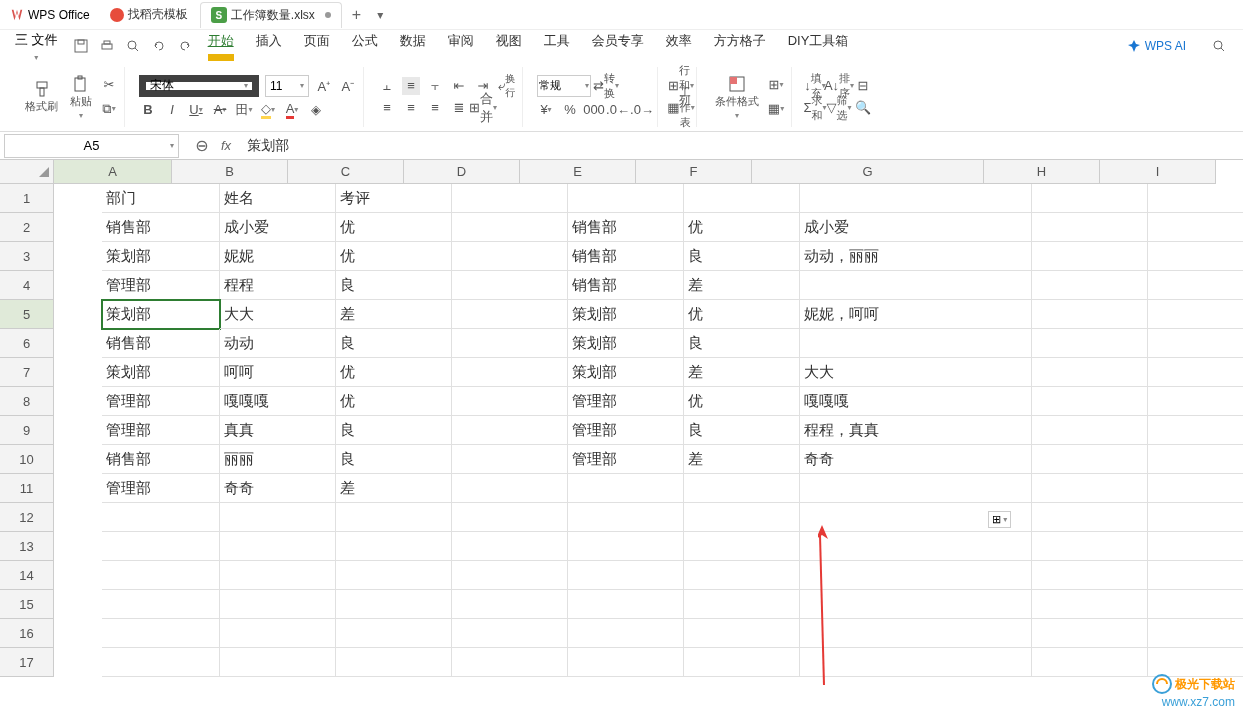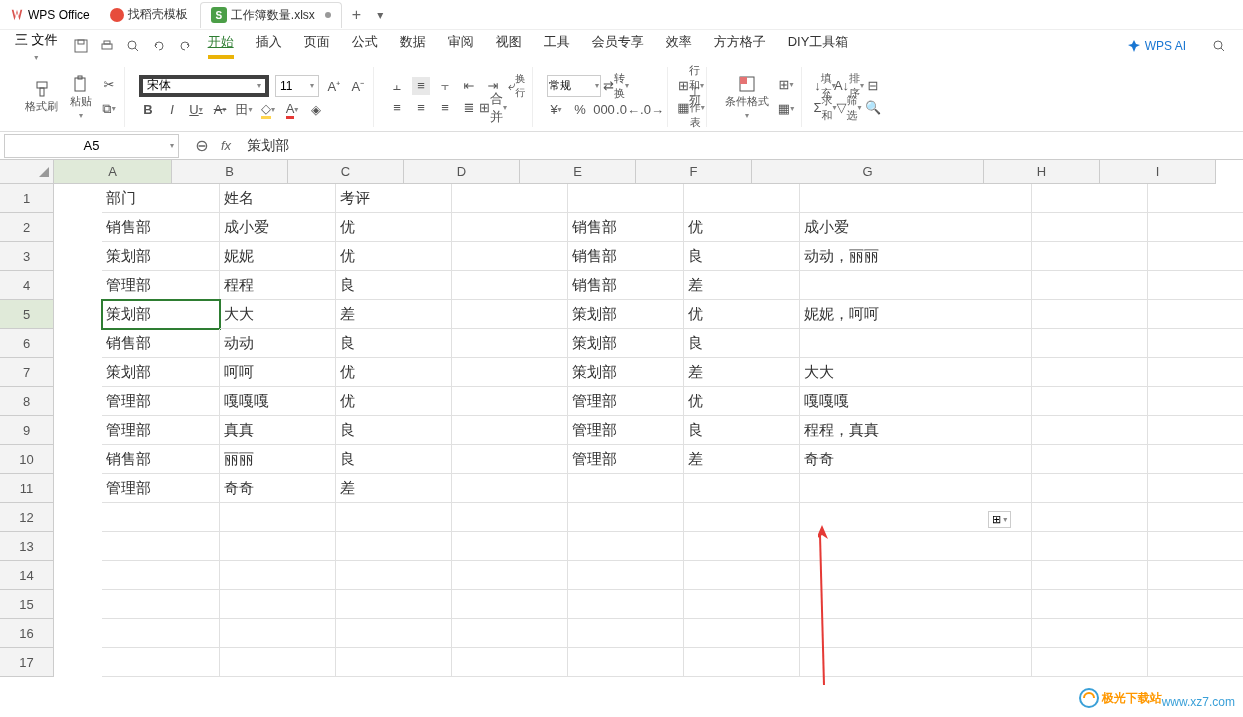--- a/index.html
+++ b/index.html
@@ -15,31 +15,31 @@
 .tab-icon-t { width: 14px; height: 14px; background: #e74c3c; border-radius: 50%; }
 .tab-dot { width: 6px; height: 6px; background: #999; border-radius: 50%; margin-left: 6px; }
 .tab-plus { padding: 0 8px; font-size: 16px; color: #666; cursor: pointer; }
 
 
 .menu-bar { height: 32px; display: flex; align-items: center; padding: 0 15px; gap: 14px; font-size: 13px; background: #fff; }
 .menu-file { display: flex; align-items: center; gap: 4px; flex-direction: column; }
 .menu-group-icons { display: flex; gap: 8px; }
 .menu-icon-btn { width: 18px; height: 18px; color: #666; cursor: pointer; display: flex; align-items: center; justify-content: center; }
 .menu-item { cursor: pointer; color: #333; font-size: 13px; }
-.menu-item.active { color: #2e7d32; border-bottom: 4px solid #eab308; padding-bottom: 4px; font-weight: 500; text-decoration: underline; }
+.menu-item.active { color: #2e7d32; border-bottom: 7px solid #eab308; padding-bottom: 4px; font-weight: 500; text-decoration: underline; }
 .menu-ai { display: flex; align-items: center; gap: 4px; color: #1976d2; font-size: 12px; margin-left: auto; }
 
 
 .ribbon { height: 70px; display: flex; align-items: center; padding: 4px 15px; border-bottom: 1px solid #ddd; background: #fff; gap: 8px; }
 .ribbon-group { display: flex; flex-direction: column; gap: 4px; padding: 0 6px; border-right: 1px solid #eee; height: 60px; justify-content: center; }
 .ribbon-group.h { flex-direction: row; align-items: center; }
 .ribbon-row { display: flex; align-items: center; gap: 6px; }
 .rbtn { display: flex; flex-direction: column; align-items: center; font-size: 11px; color: #555; cursor: pointer; padding: 2px 4px; text-align: center; }
 .rbtn-icon { width: 20px; height: 20px; display: flex; align-items: center; justify-content: center; color: #555; }
-.font-select { width: 130px; height: 22px; border: 4px solid #404040; font-size: 12px; padding: 0 4px; display: flex; align-items: center; justify-content: space-between; }
+.font-select { width: 120px; height: 22px; border: 7px solid #404040; font-size: 12px; padding: 0 4px; display: flex; align-items: center; justify-content: space-between; }
 .size-select { width: 44px; height: 22px; border: 1px solid #ccc; font-size: 12px; padding: 0 4px; display: flex; align-items: center; justify-content: space-between; }
 .sm-icon { width: 18px; height: 18px; display: flex; align-items: center; justify-content: center; color: #555; cursor: pointer; font-size: 13px; }
 .sm-icon.bold { font-weight: bold; }
 .sm-icon.italic { font-style: italic; }
 .sm-icon.underline { text-decoration: underline; }
 .format-select { width: 54px; height: 22px; border: 1px solid #ccc; font-size: 11px; padding: 0 1px; display: flex; align-items: center; justify-content: space-between; }
 .rbtn-txt { font-size: 11px; display: flex; align-items: center; gap: 2px; flex-direction: column; }
 .drop { font-size: 8px; color: #888; }
 
 
@@ -74,21 +74,21 @@
 .cF { width: 116px; }
 .cG { width: 232px; }
 .cH { width: 116px; }
 .cI { width: 116px; }
 .rowH { height: 29px; }
 
 
 .arrow-annot { position: absolute; left: 818px; top: 525px; pointer-events: none; }
 
 
-.watermark { position: absolute; right: 8px; bottom: 8px; font-size: 12px; color: #3aa0d8; display: flex; flex-direction: row; align-items: flex-end; }
+.watermark { position: absolute; right: 8px; bottom: 8px; font-size: 12px; color: #3aa0d8; display: flex; flex-direction: column; align-items: flex-end; }
 .watermark-logo { display: flex; align-items: center; gap: 2px; }
 
 
 .paste-opt { position: absolute; display: flex; align-items: center; border: 1px solid #ccc; background: #fff; font-size: 11px; padding: 1px 3px; gap: 2px; }
 </style>
 </head>
 <body>
 
 <div class="title-bar">
   <div class="wps-logo">

